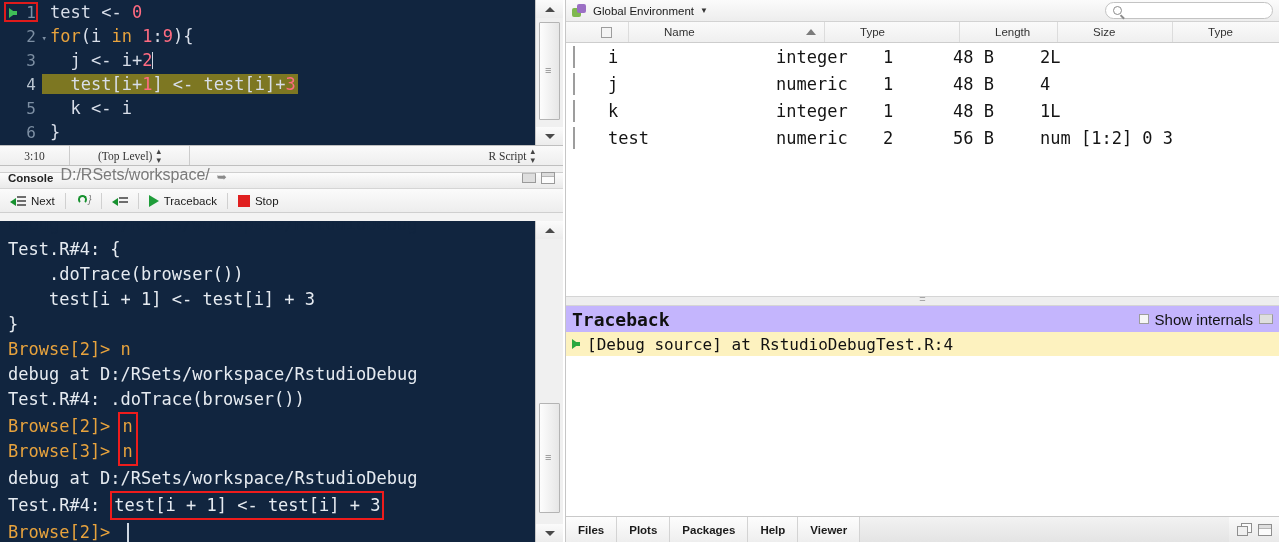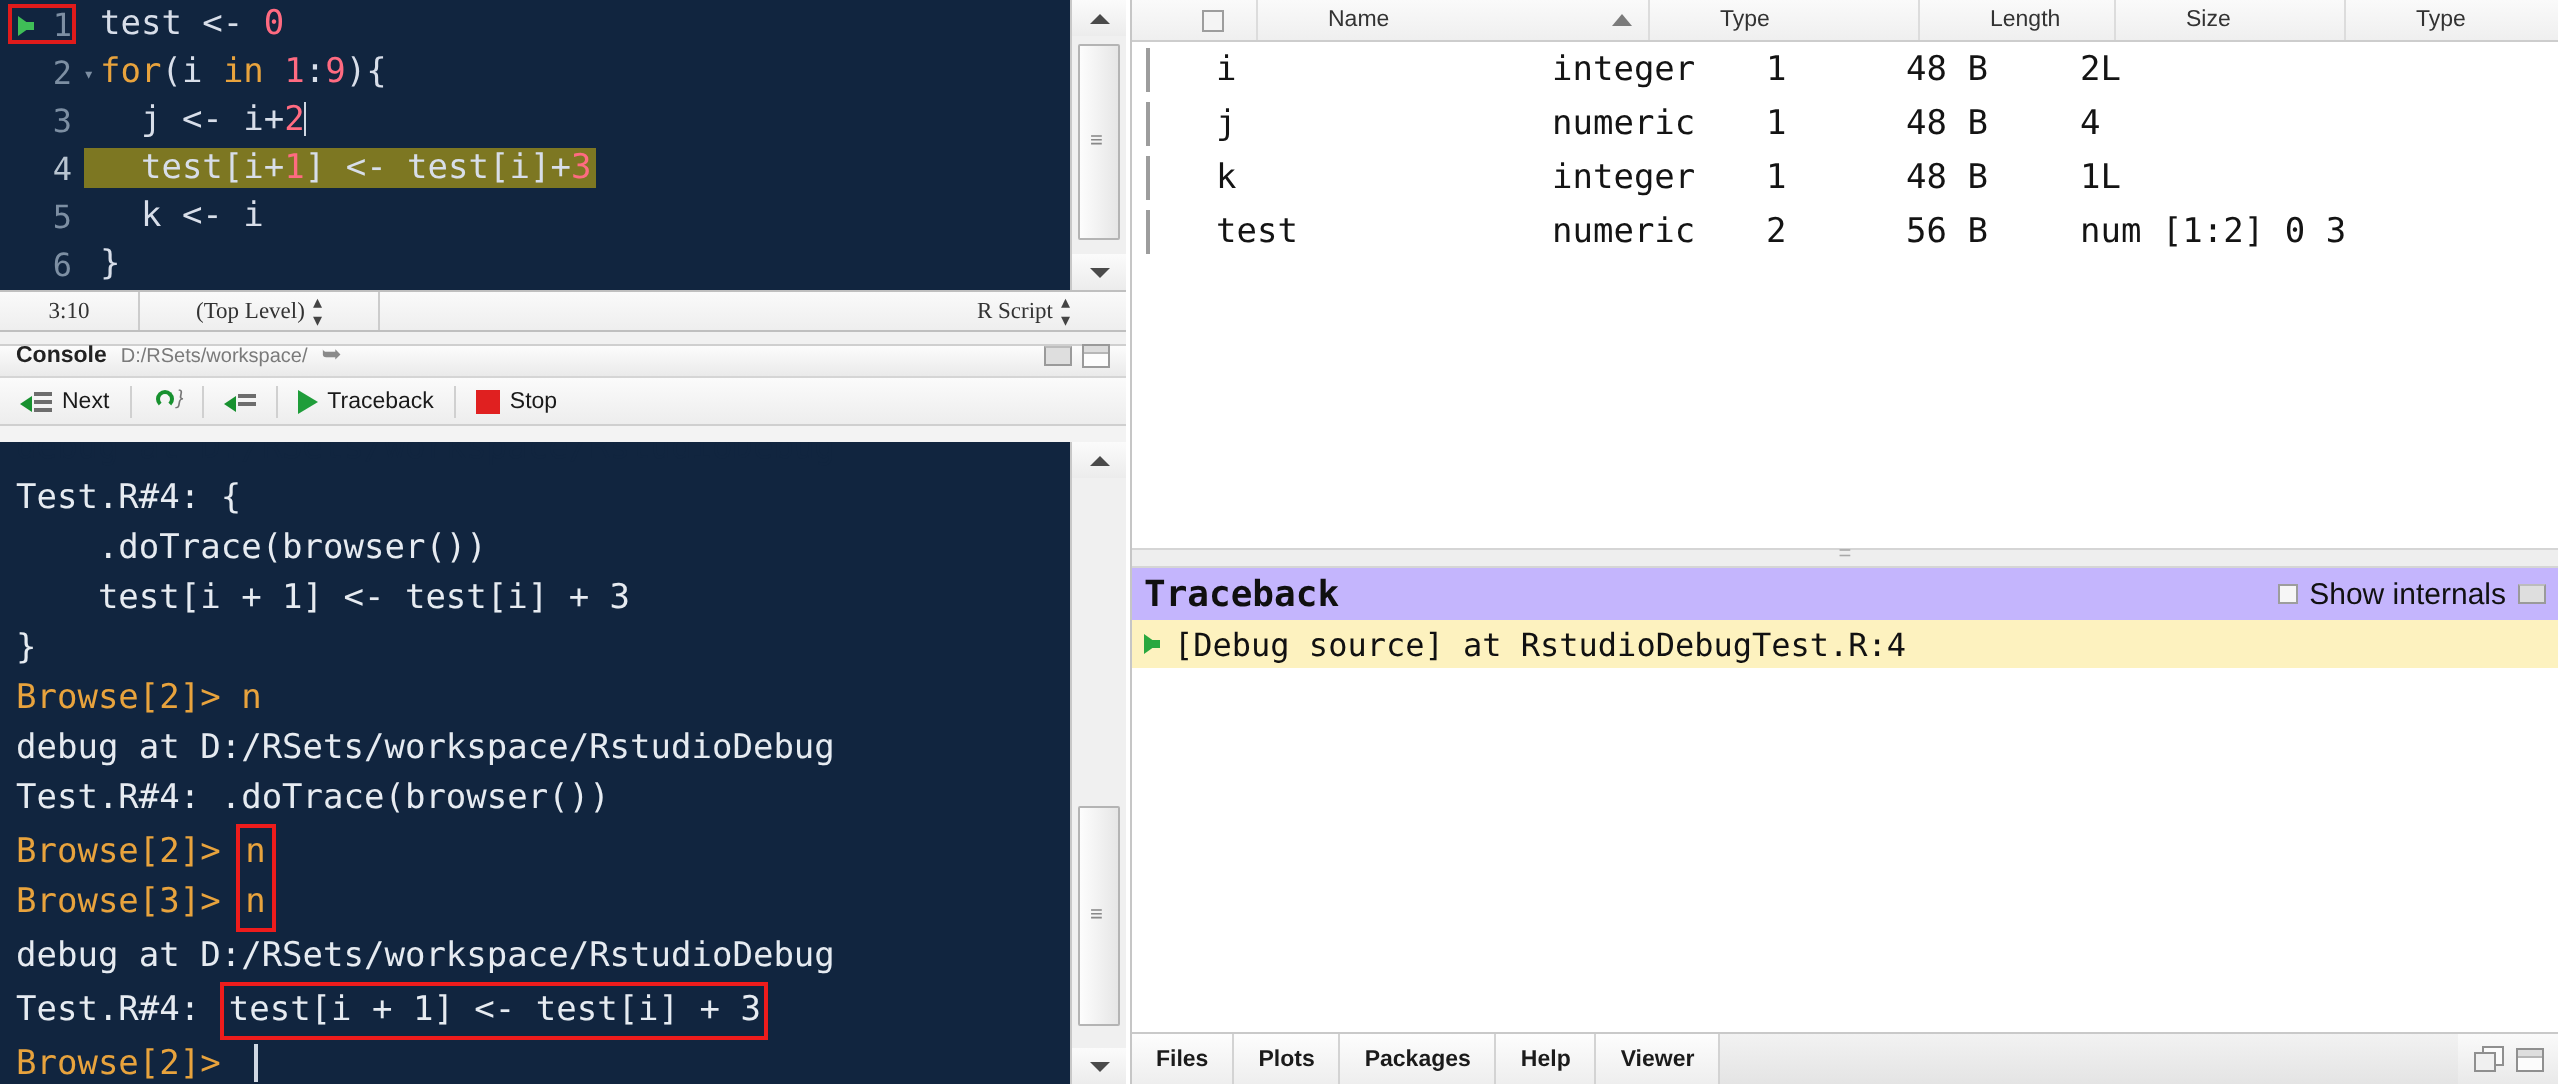--- a/index.html
+++ b/index.html
@@ -46,21 +46,21 @@
   .ed-status { position: absolute; left: 0; top: 145px; width: 563px; height: 21px; background: linear-gradient(#fafafa,#eeeeee); border-top: 1px solid #bfbfbf; border-bottom: 1px solid #bfbfbf; display: flex; align-items: center; font-size: 11.5px; color: #333; }
   .ed-status .cell { padding: 0 28px; height: 100%; display: flex; align-items: center; font-family: Liberation Serif, serif; }
   .ed-status .sep { border-right: 1px solid #cccccc; }
   .ed-status .right { margin-left: auto; }
   .stepper { margin-left: 4px; font-size: 9px; line-height: 9px; color: #444; display:inline-block; }
 
   
   .console-panel { position: absolute; left: 0; top: 172px; width: 563px; height: 370px; background: #f3f3f3; }
   .console-title { position: relative; height: 17px; background: linear-gradient(#fcfcfc,#eaeaea); border-top: 1px solid #cfcfcf; border-bottom: 1px solid #d5d5d5; display: flex; align-items: flex-end; padding: 4px 8px; }
   .console-title .t { font-size: 11.5px; font-weight: bold; color: #222; }
-  .console-title .path { font-size: 10px; color: #7a7a7a; margin-left: 7px; }
+  .console-title .path { font-size: 16px; color: #7a7a7a; margin-left: 7px; }
   .share-ico { margin-left: 7px; color: #8a8a8a; font-size: 12px; }
   .win-btns { margin-left: auto; display: flex; gap: 5px; align-items: center; }
   .win-min { width: 14px; height: 10px; border: 1px solid #9a9a9a; background: #dedede; border-top-color:#bcbcbc; }
   .win-max { width: 14px; height: 12px; border: 1px solid #9a9a9a; background: #fcfcfc; }
   .win-max::before { content:""; display:block; height:3px; background:#dcdcdc; border-bottom:1px solid #b6b6b6; }
 
   .console-toolbar { height: 24px; background: linear-gradient(#fbfbfb,#ededed); border-bottom: 1px solid #cfcfcf; display: flex; align-items: center; font-size: 11.5px; color: #1a1a1a; }
   .tbtn { display: flex; align-items: center; gap: 5px; padding: 0 10px; height: 100%; }
   .tsep { width: 1px; height: 16px; background: #d0d0d0; }
   .ico-next { position: relative; width: 16px; height: 12px; }
@@ -226,20 +226,31 @@
           <div class="arr down">
               <i></i>
             </div>
         </div>
       </div>
     </div>
   </div>
 
   <div class="right-col">
 
+    <div class="env-toolbar">
+      <span class="env-logo">
+          <i class="sq1"></i>
+          <i class="sq2"></i>
+        </span>
+      <span class="env-name">Global Environment</span>
+      <span class="caret-dn">▼</span>
+      <div class="env-search">
+        <span class="sico"></span>
+      </div>
+    </div>
 
     <div class="env-head">
       <div class="hc" style="width:35px;">
           <span class="chk"></span>
         </div>
       <div class="hc" style="width:168px;">
         <span>Name</span>
         <span class="sort-ar"></span>
       </div>
       <div class="hc" style="width:107px;">

